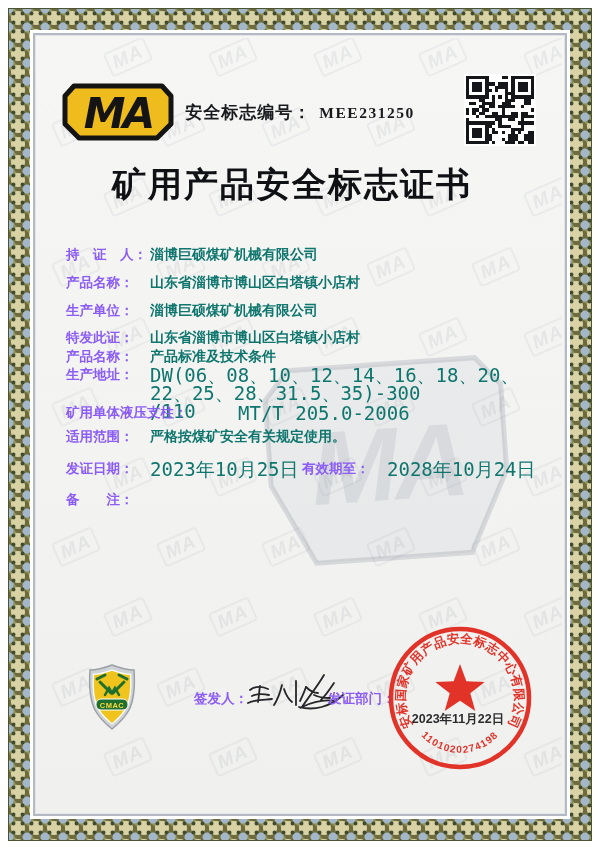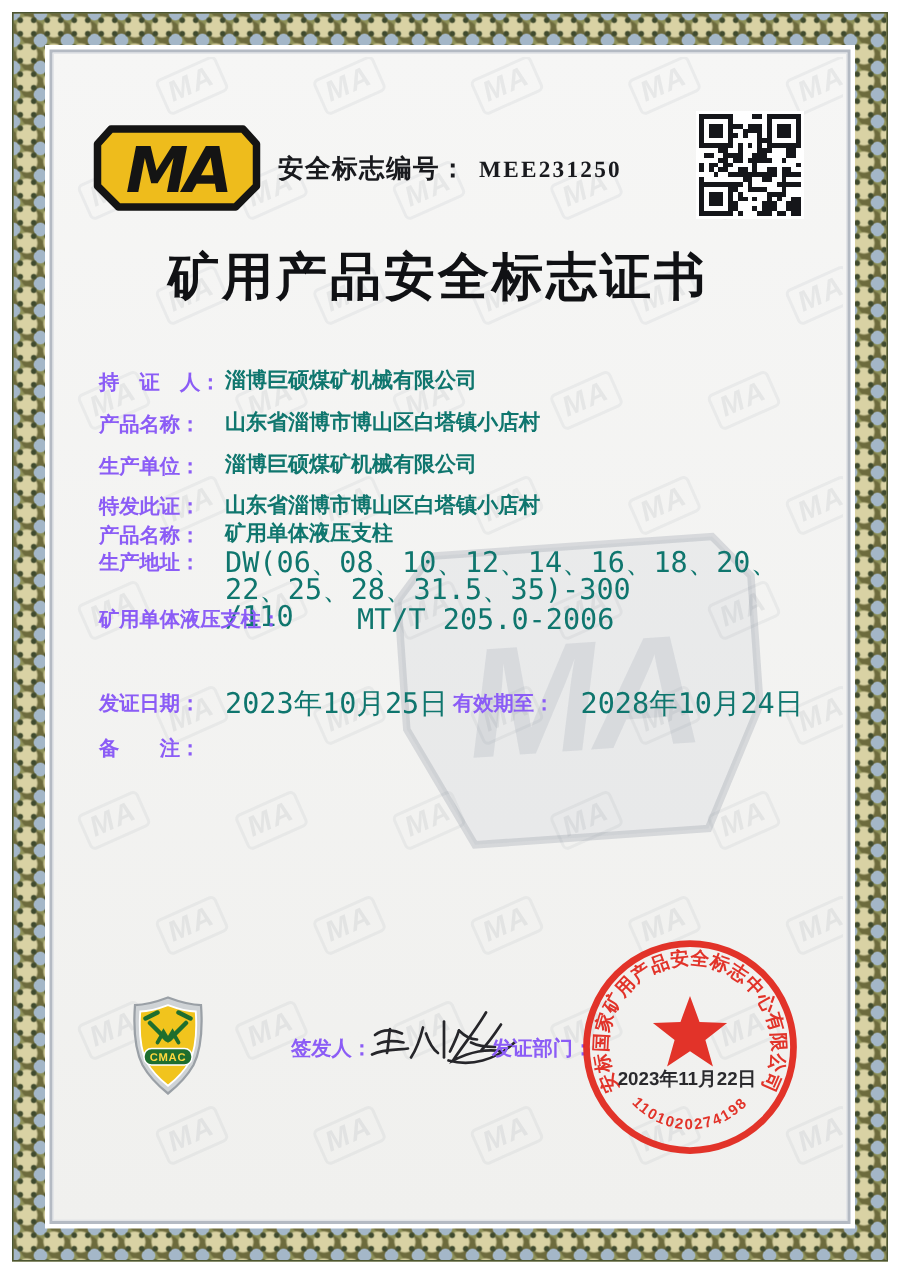--- a/index.html
+++ b/index.html
@@ -415,30 +415,34 @@
     <div class="row r2">
       <span class="label">生产单位：</span>
       <span class="value">淄博巨硕煤矿机械有限公司</span>
     </div>
     <div class="row r3">
       <span class="label">特发此证：</span>
       <span class="value">山东省淄博市博山区白塔镇小店村</span>
     </div>
     <div class="row r4">
       <span class="label">产品名称：</span>
-      <span class="value">矿用单体液压支柱</span>
+      <span class="value">产品标准及技术条件</span>
     </div>
     <div class="row r5">
       <span class="label">生产地址：</span>
       <span class="value mono pre">DW(06、08、10、12、14、16、18、20、22、25、28、31.5、35)-300
 /110</span>
     </div>
     <div class="row r6 wide">
       <span class="label">矿用单体液压支柱：</span>
       <span class="value mono">MT/T 205.0-2006</span>
+    </div>
+    <div class="row r7">
+      <span class="label">适用范围：</span>
+      <span class="value">严格按煤矿安全有关规定使用。</span>
     </div>
 
     <div class="dates">
       <span class="label l1">发证日期：</span>
       <span class="value mono v1">2023年10月25日</span>
       <span class="label l2">有效期至：</span>
       <span class="value mono">2028年10月24日</span>
     </div>
 
     <div class="remark">

